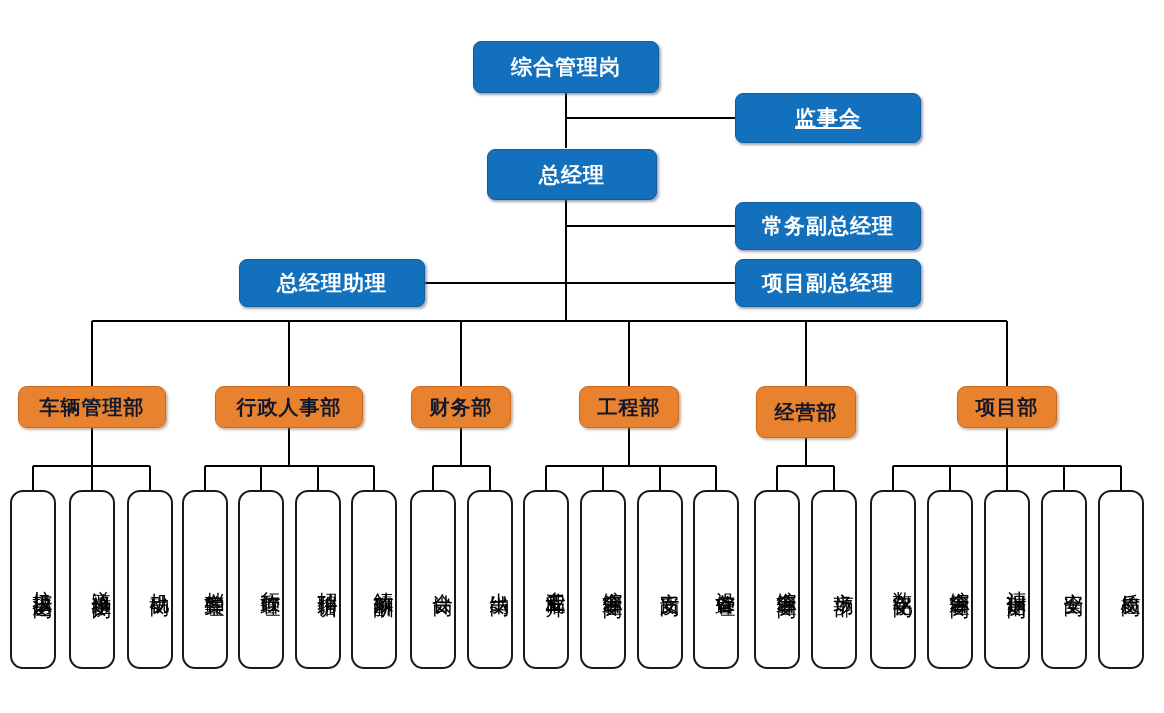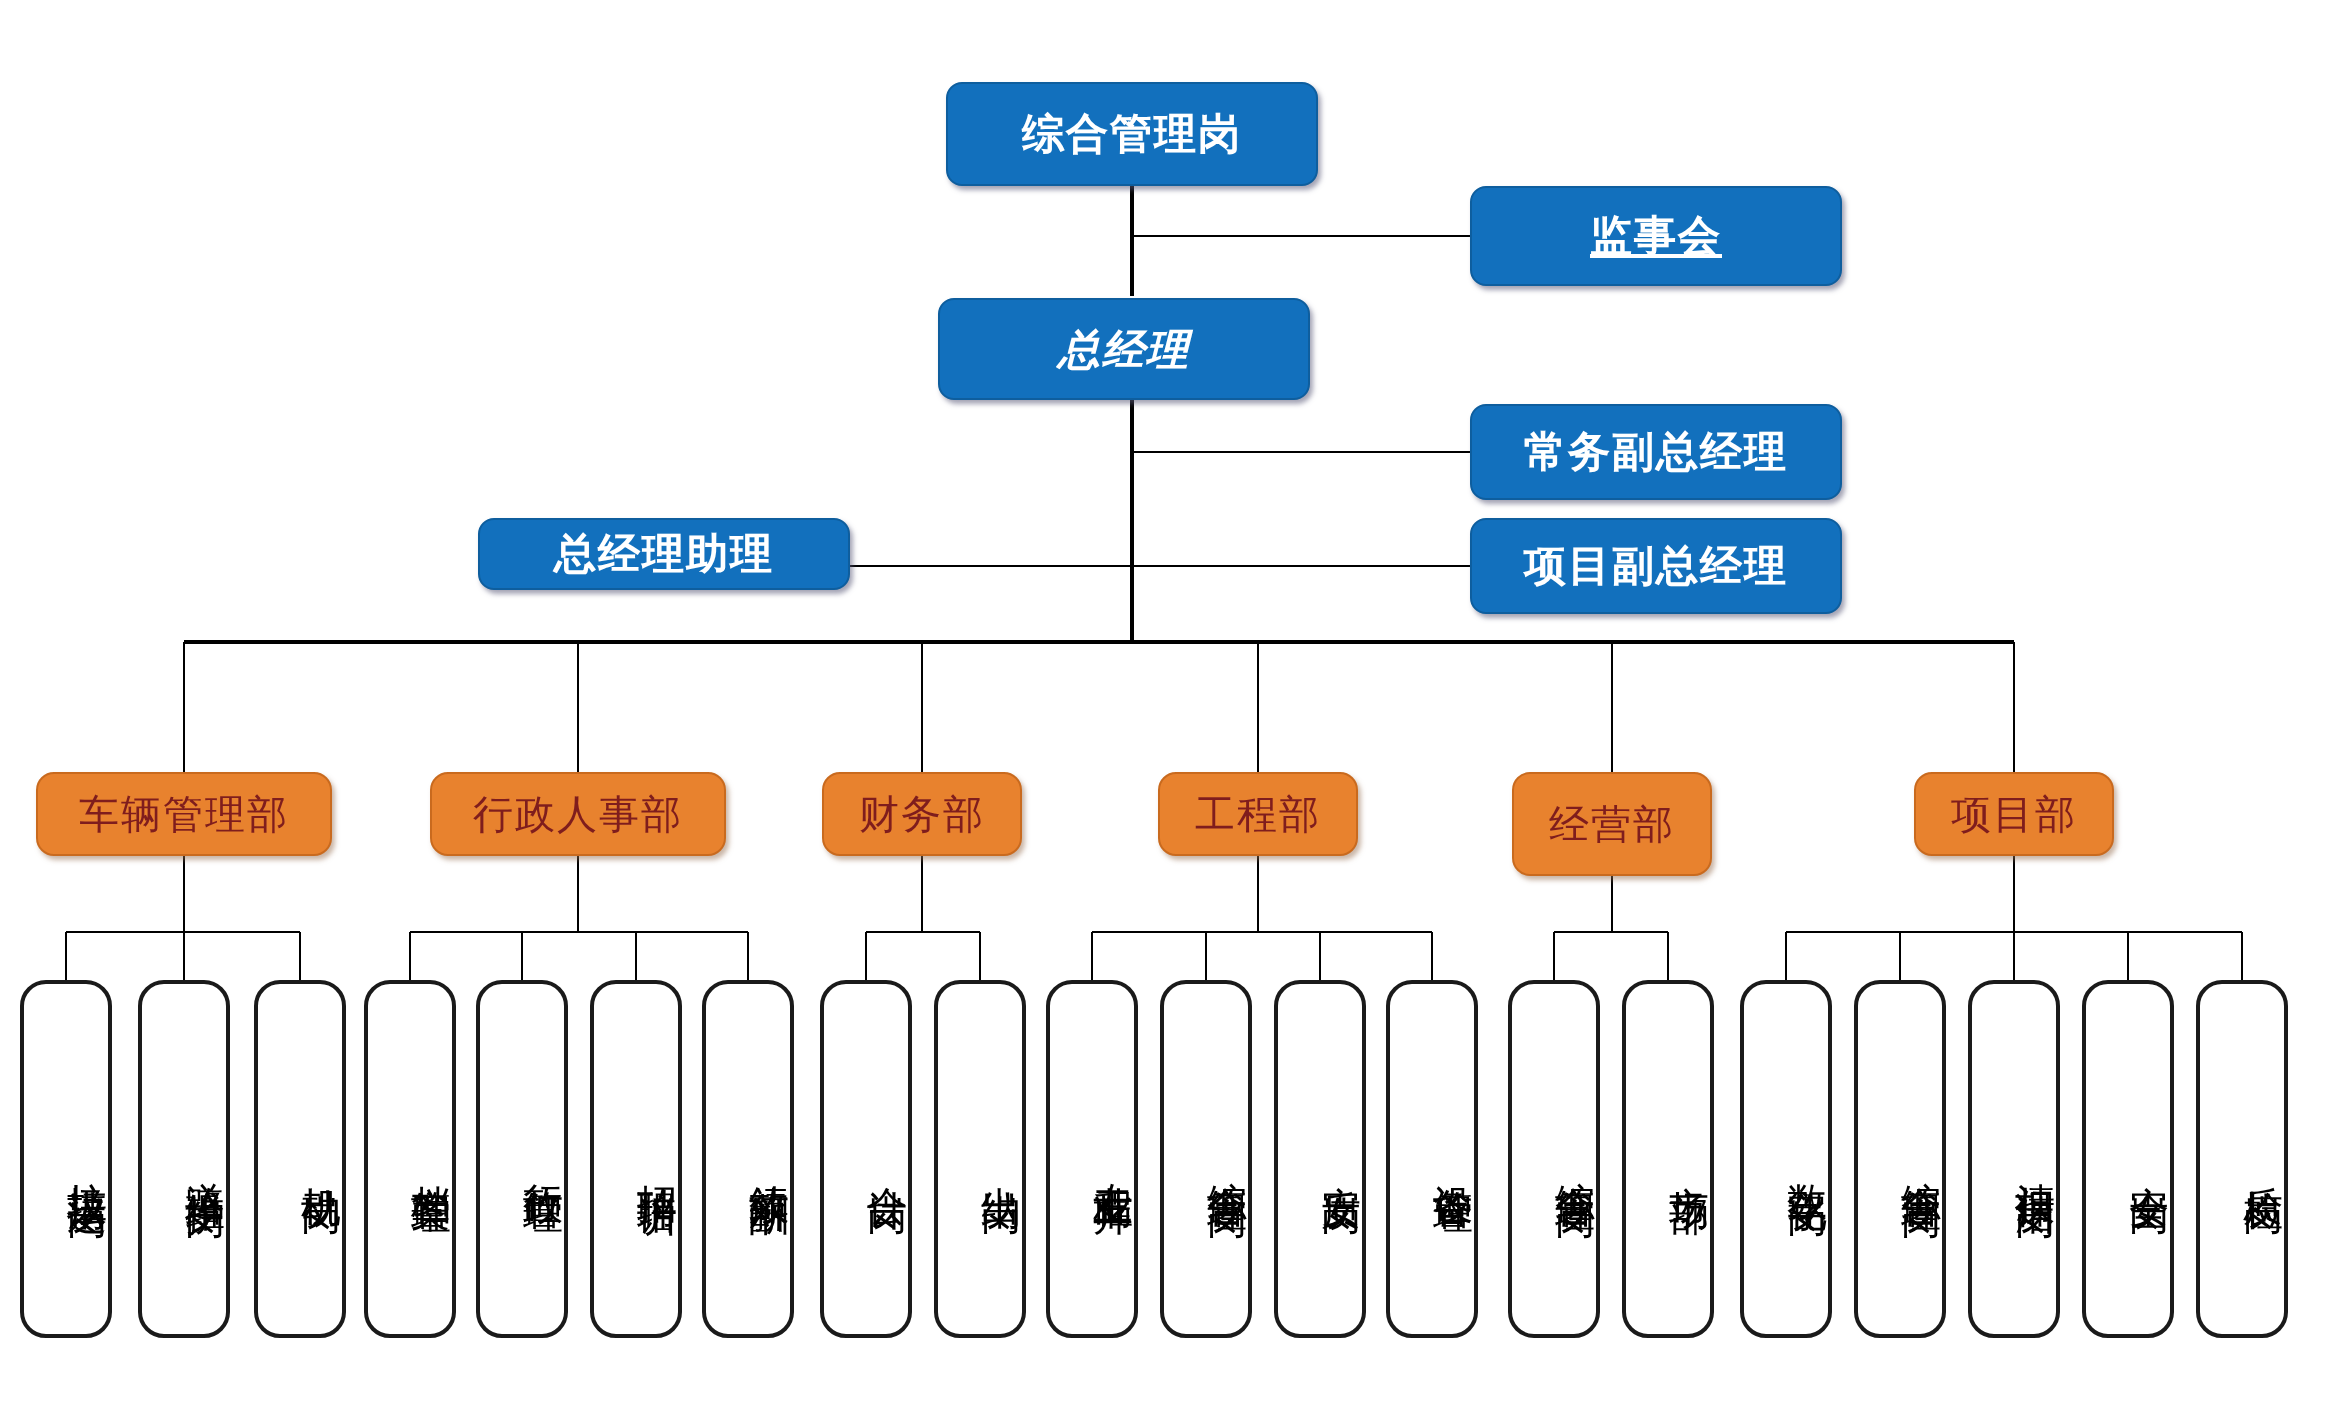--- a/index.html
+++ b/index.html
@@ -43,23 +43,23 @@
     color: #ffffff;
     font-size: 21px;
     font-weight: bold;
     letter-spacing: 1px;
     box-shadow: 1.5px 2px 2.5px rgba(90, 90, 120, 0.55);
   }
   
   .node.orange {
     background: #E8822E;
     border: 1px solid #C96A1E;
-    color: #7f1d1d;
+    color: #0f172a;
     font-size: 20px;
-    font-weight: normal;
+    font-weight: bold;
     letter-spacing: 1px;
     border-radius: 9px;
     box-shadow: 1.5px 2px 2.5px rgba(150, 110, 80, 0.5);
   }
   
   .node.leaf {
     background: #ffffff;
     border: 2px solid #1a1a1a;
     border-radius: 13px;
     color: #000000;
@@ -149,33 +149,33 @@
   </svg>
 
   <div class="node blue" style="left:473px; top:41px; width:186px; height:52px;">
     <span>综合管理岗</span>
   </div>
 
   <div class="node blue" style="left:735px; top:93px; width:186px; height:50px;text-decoration:underline;">
     <span>监事会</span>
   </div>
 
-  <div class="node blue" style="left:469px; top:149px; width:186px; height:51px;font-style:italic;">
+  <div class="node blue" style="left:487px; top:149px; width:170px; height:51px;">
     <span>总经理</span>
   </div>
 
   <div class="node blue" style="left:735px; top:259px; width:186px; height:48px;">
     <span>项目副总经理</span>
   </div>
 
   <div class="node blue" style="left:735px; top:202px; width:186px; height:48px;">
     <span>常务副总经理</span>
   </div>
 
-  <div class="node blue" style="left:239px; top:259px; width:186px; height:36px;">
+  <div class="node blue" style="left:239px; top:259px; width:186px; height:48px;">
     <span>总经理助理</span>
   </div>
 
   <div class="node orange" style="left:18px; top:386px; width:148px; height:42px;">
     <span>车辆管理部</span>
   </div>
   <div class="node orange" style="left:215px; top:386px; width:148px; height:42px;">
     <span>行政人事部</span>
   </div>
   <div class="node orange" style="left:579px; top:386px; width:100px; height:42px;">

